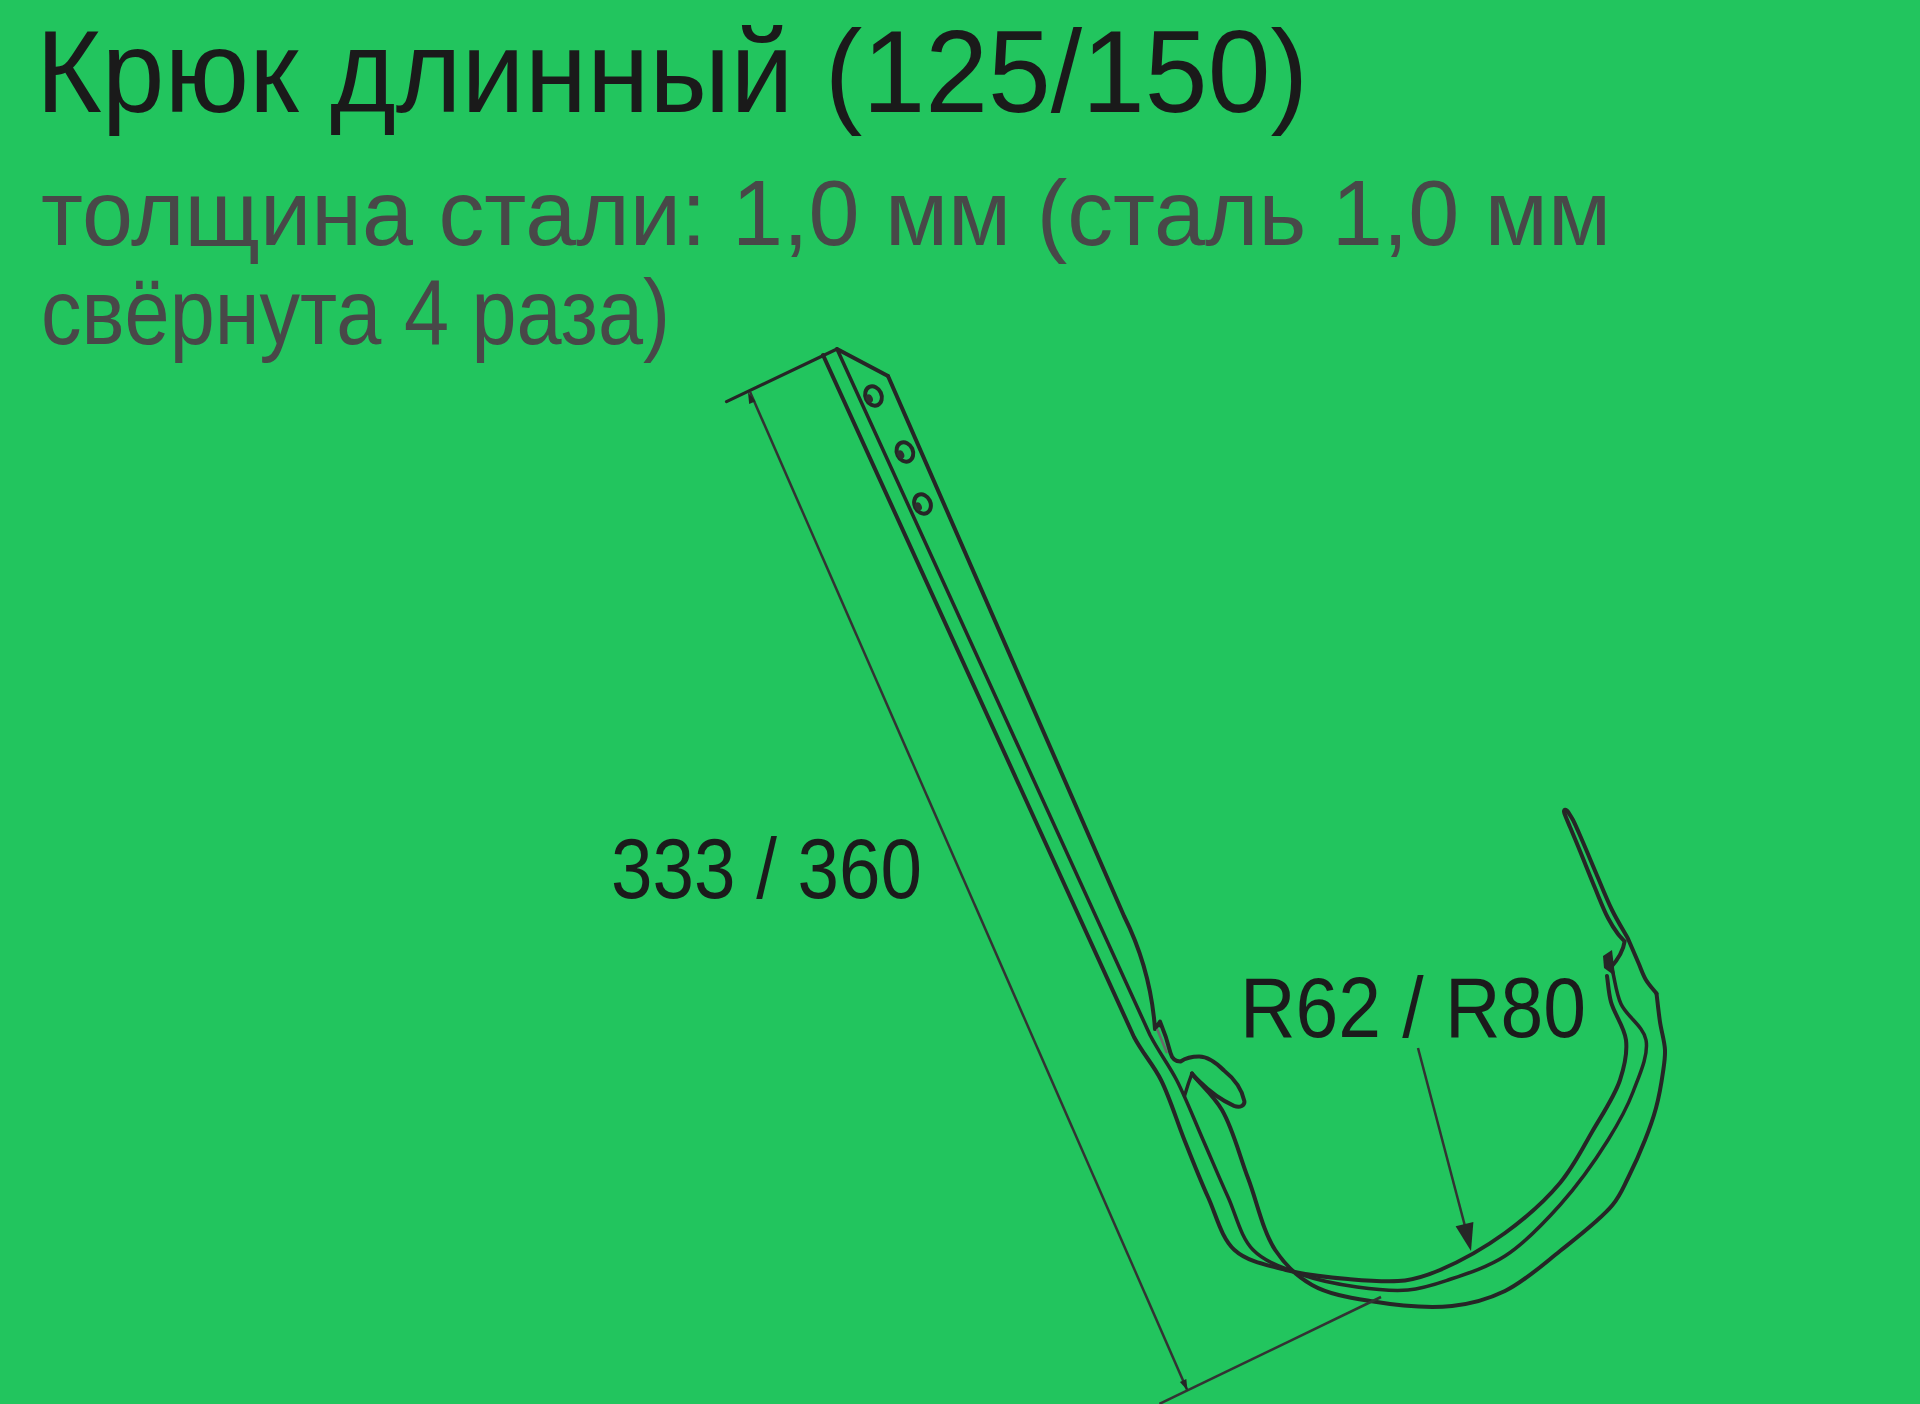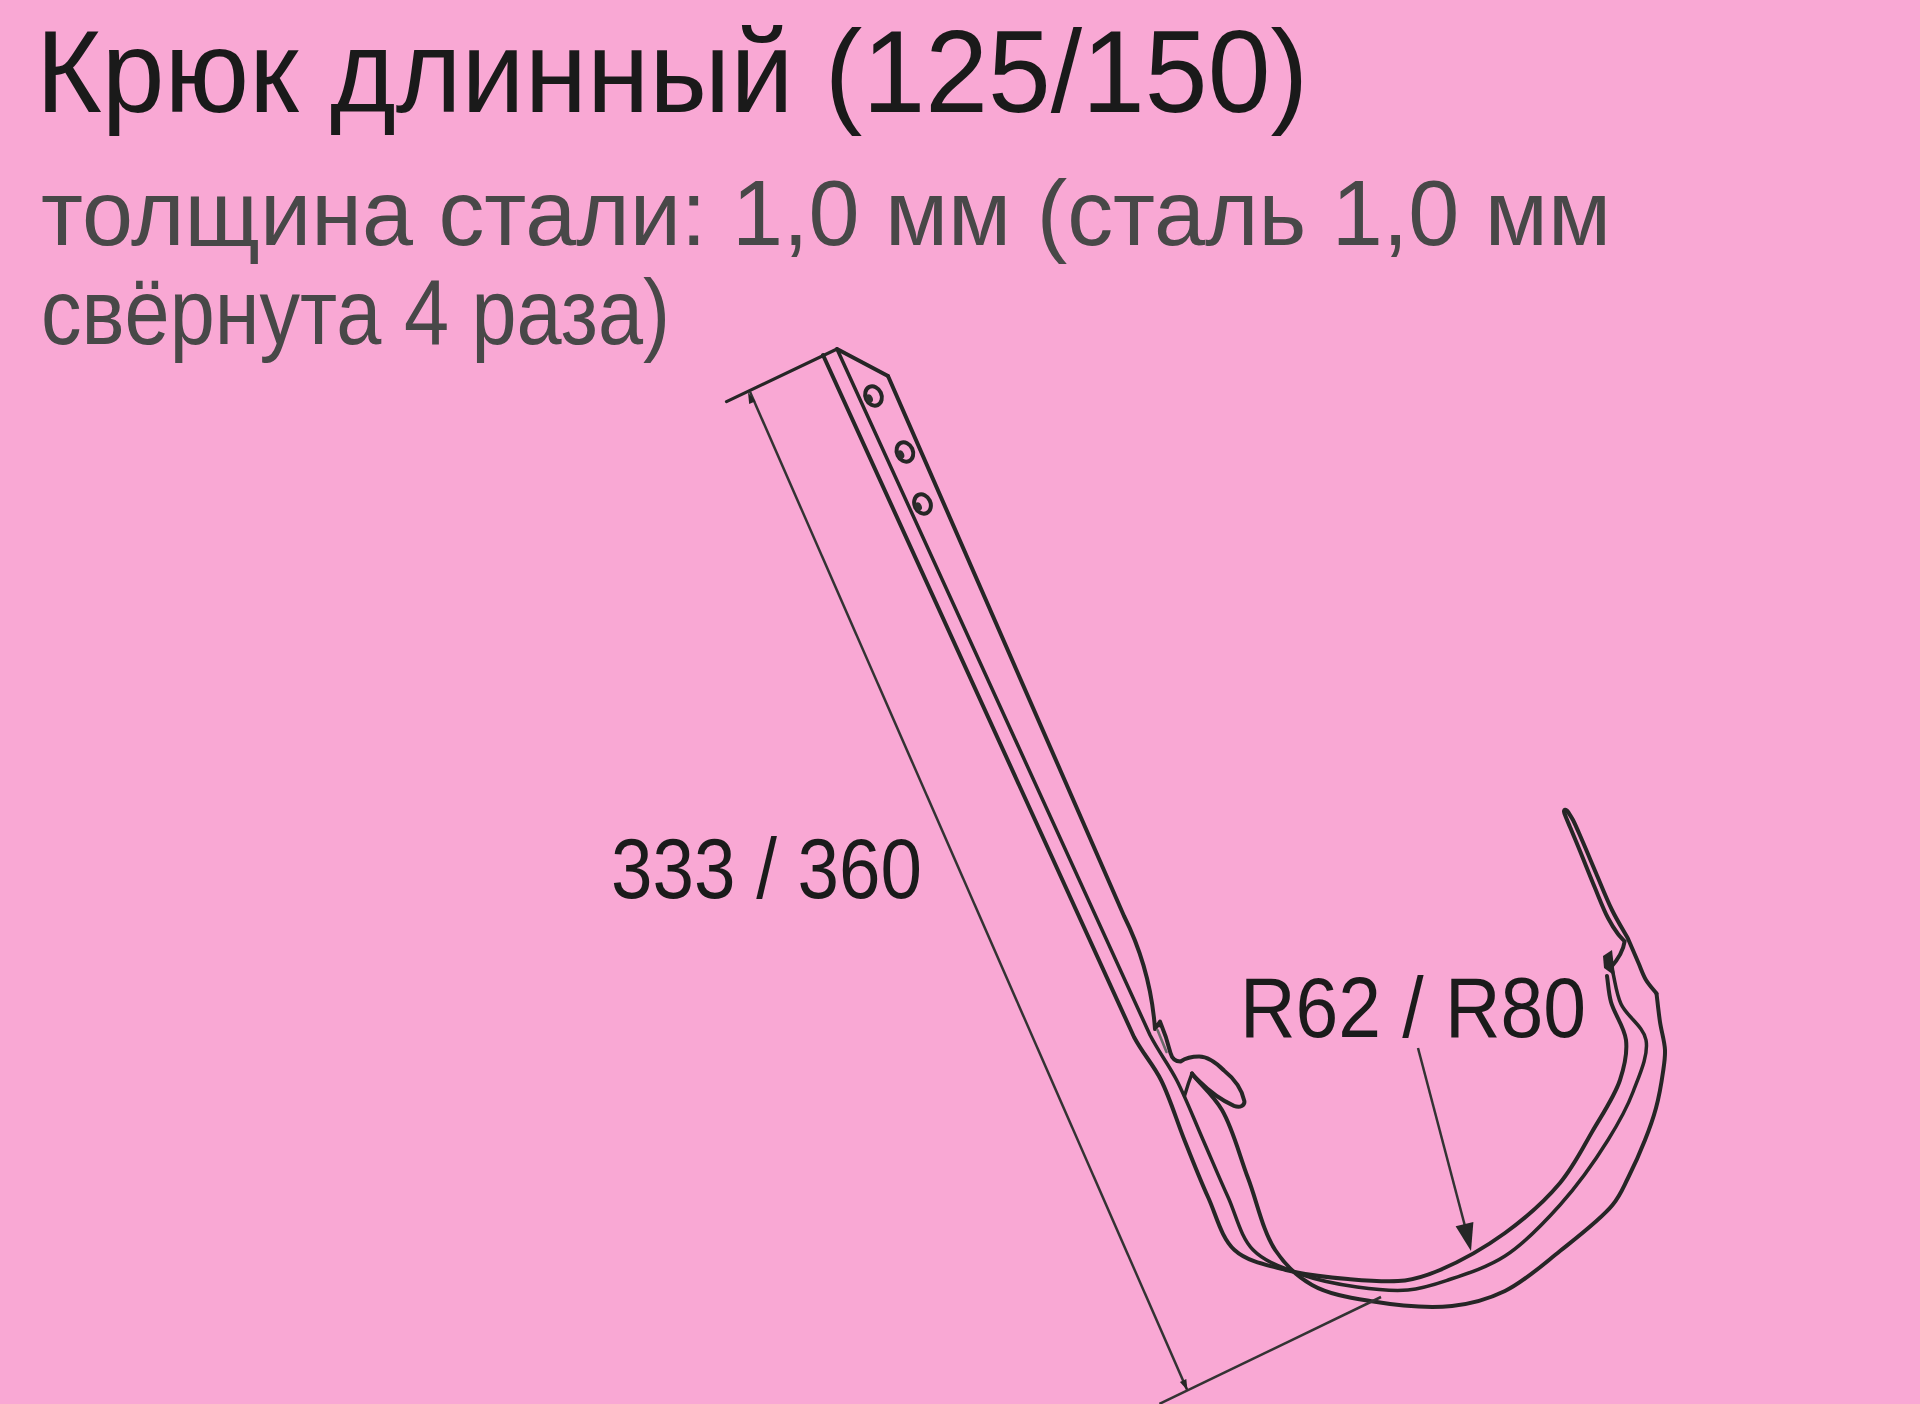--- a/index.html
+++ b/index.html
@@ -1,15 +1,15 @@
 <!DOCTYPE html>
 <html><head><meta charset="utf-8">
 <style>
 html,body{margin:0;padding:0;background:#ffffff;}
-#page{position:relative;width:1920px;height:1404px;background:#f9a8d4;overflow:hidden;}
+#page{position:relative;width:1920px;height:1404px;background:#22c55e;overflow:hidden;}
 svg{position:absolute;left:0;top:0;}
 text{font-family:"Liberation Sans",sans-serif;}
 </style></head>
 <body>
 <div id="page">
 <svg width="1920" height="1404" viewBox="0 0 1920 1404">
  <g fill="none" stroke="#262626" stroke-width="4" stroke-linecap="round" stroke-linejoin="round">
   <path d="M726.5,401.6 L837,349" stroke-width="3.2"></path>
   <path d="M837,349 L888,376"></path>
   <path d="M823,355 L1134,1037 C 1143.5,1054.7 1153.0,1064.1 1161.0,1080.0 C 1170.0,1098.0 1176.5,1120.3 1184.4,1140.0 C 1192.2,1159.3 1199.6,1178.5 1208.0,1197.0 C 1216.3,1215.1 1221.1,1237.8 1234.5,1250.0 C 1247.4,1261.8 1267.7,1265.2 1286.0,1270.0 C 1305.4,1275.1 1327.7,1277.3 1348.0,1279.0 C 1367.3,1280.7 1388.5,1282.7 1405.0,1280.5 C 1418.2,1278.7 1426.9,1275.6 1440.0,1270.0 C 1458.7,1262.0 1485.0,1247.5 1505.0,1233.0 C 1525.0,1218.5 1545.1,1200.8 1560.0,1183.0 C 1573.4,1166.9 1582.0,1149.3 1592.0,1132.0 C 1601.9,1114.9 1614.5,1096.7 1620.0,1080.0 C 1624.6,1066.2 1627.5,1053.0 1626.0,1040.0 C 1624.5,1027.0 1614.1,1013.6 1611.0,1002.0 C 1608.5,992.7 1608.3,984.7 1607.0,976.0"></path>

